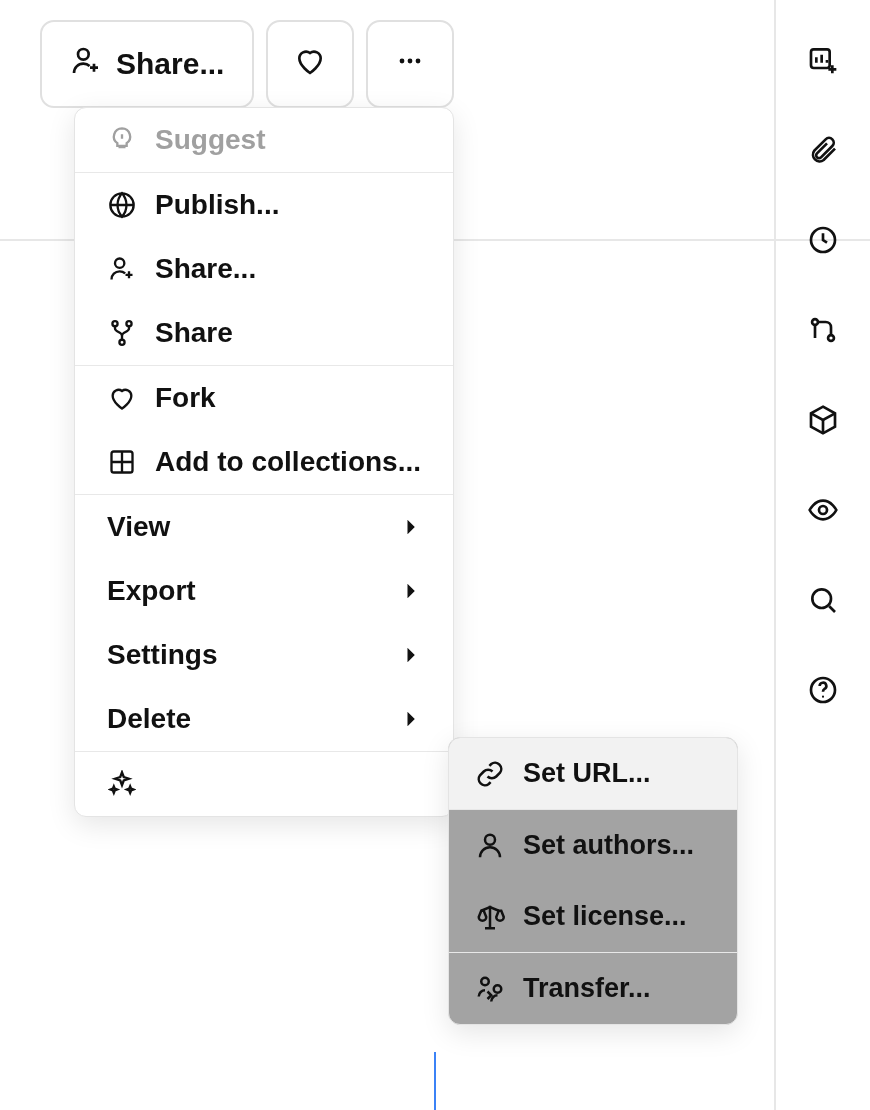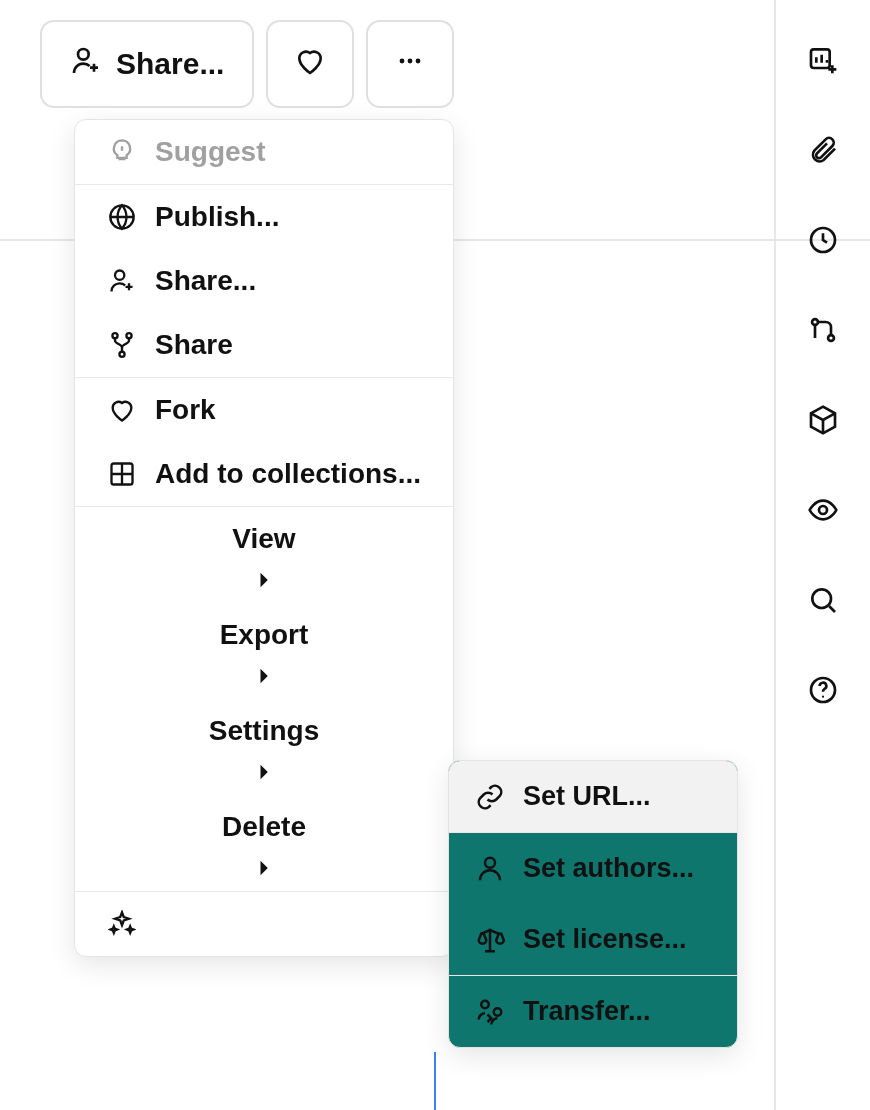--- a/index.html
+++ b/index.html
@@ -42,21 +42,21 @@
     left: 0;
     top: 239px;
     width: 100%;
     height: 2px;
     background: #e7e7e7;
     z-index: 0;
   }
 
   .menu {
     position: absolute;
-    top: 119px;
+    top: 107px;
     left: 74px;
     width: 380px;
     background: #fff;
     border: 1px solid #e4e4e4;
     border-radius: 12px;
     box-shadow: 0 8px 28px rgba(0,0,0,0.10);
     z-index: 10;
     overflow: hidden;
   }
   .menu-item {
@@ -67,32 +67,32 @@
     font-size: 28px;
     font-weight: 600;
     color: #111;
     cursor: pointer;
     min-height: 64px;
   }
   .menu-item.disabled { color: #a0a0a0; cursor: default; }
   .menu-item .icon { width: 30px; height: 30px; display: flex; align-items: center; justify-content: center; flex-shrink: 0; }
   .menu-item .icon svg { width: 28px; height: 28px; stroke: #111; fill: none; stroke-width: 2; }
   .menu-item.disabled .icon svg { stroke: #a0a0a0; }
-  .menu-item.no-icon { padding-left: 32px; flex-direction: column; }
+  .menu-item.no-icon { padding-left: 32px; }
   .menu-item .label { flex: 1; }
   .menu-item .chevron { width: 20px; display:flex; align-items:center; justify-content:center; }
   .menu-item .chevron svg { width: 14px; height: 14px; stroke: #111; fill: #111; }
   .sep { height: 1px; background: #e8e8e8; }
 
   .submenu {
     position: absolute;
-    top: 760px;
+    top: 737px;
     left: 448px;
     width: 290px;
-    background: #0f766e;
+    background: #a3a3a3;
     border: 1px solid #e4e4e4;
     border-radius: 12px;
     box-shadow: 0 8px 28px rgba(0,0,0,0.10);
     z-index: 20;
     overflow: hidden;
   }
   .submenu .menu-item { padding: 20px 26px; font-size: 27px; }
   .submenu .menu-item.highlighted { background: #f2f2f2; }
   .submenu .menu-item .icon svg { width: 30px; height: 30px; }
 

